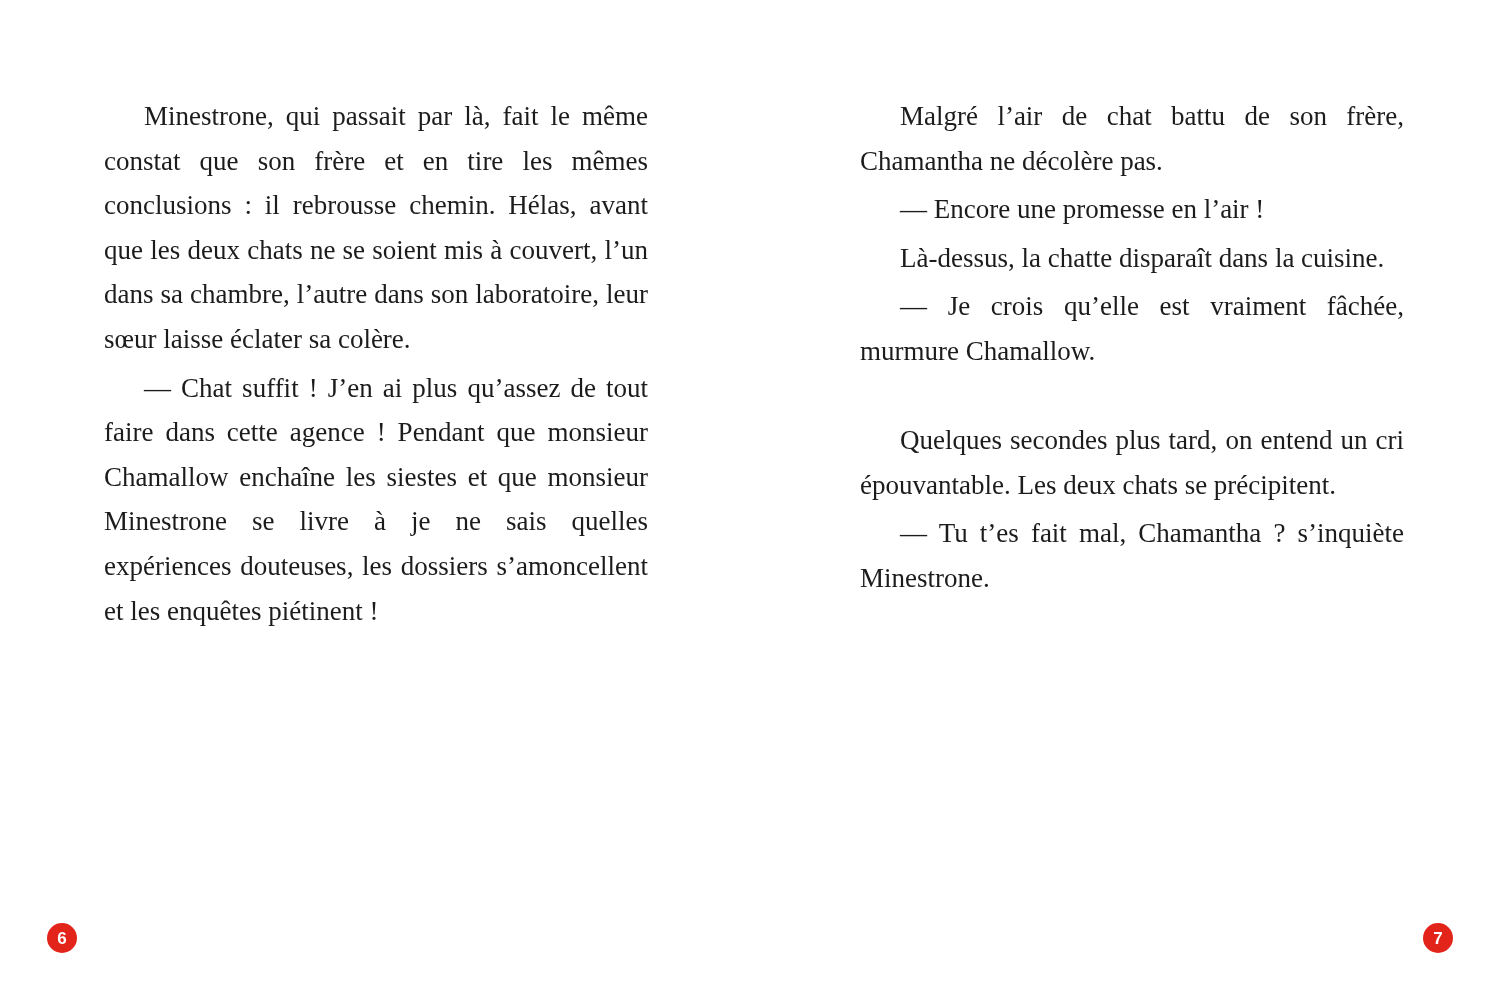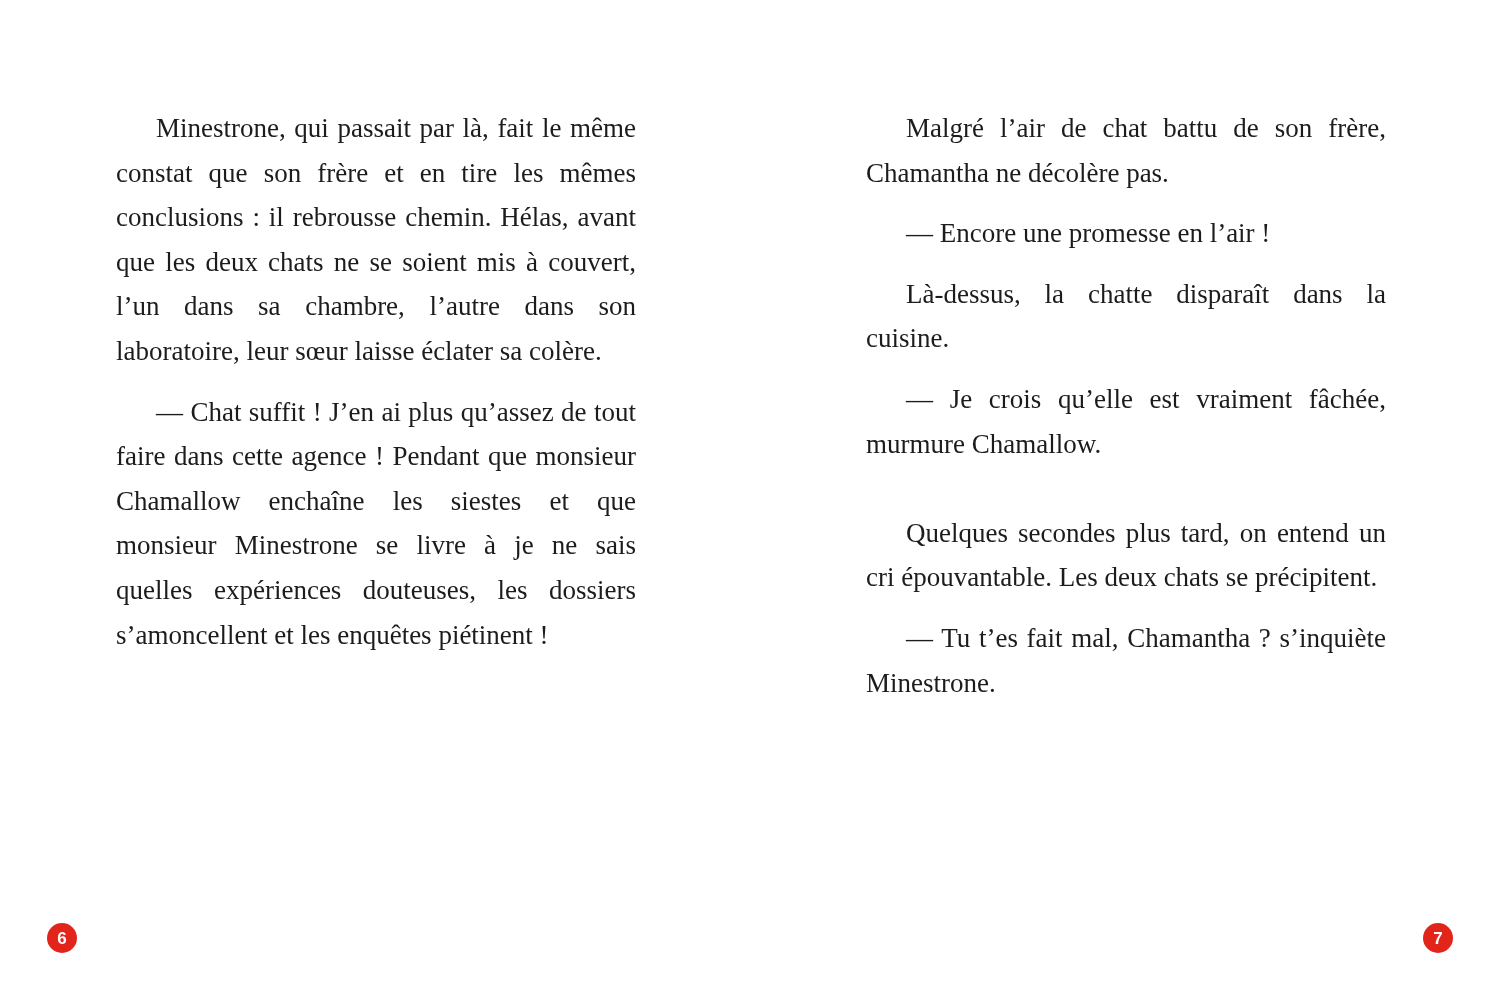--- a/index.html
+++ b/index.html
@@ -26,23 +26,23 @@
     position: absolute;
     top: 90px;
     width: 552px;
     font-size: 27px;
     line-height: 44.6px;
     color: #1c1c1c;
     text-align: justify;
     hyphens: none;
   }
   .page-left .text-block { left: 100px; }
-  .page-right .text-block { left: 100px; font-family: Liberation Serif, serif; }
+  .page-right .text-block { left: 106px; font-family: Liberation Serif, serif; }
   .text-block p {
-    margin: 16px;
+    margin: 4px;
     text-indent: 40px;
   }
   .text-block p.space-before {
     margin-top: 44.6px;
   }
   .badge {
     position: absolute;
     bottom: 41px;
     width: 30px;
     height: 30px;

